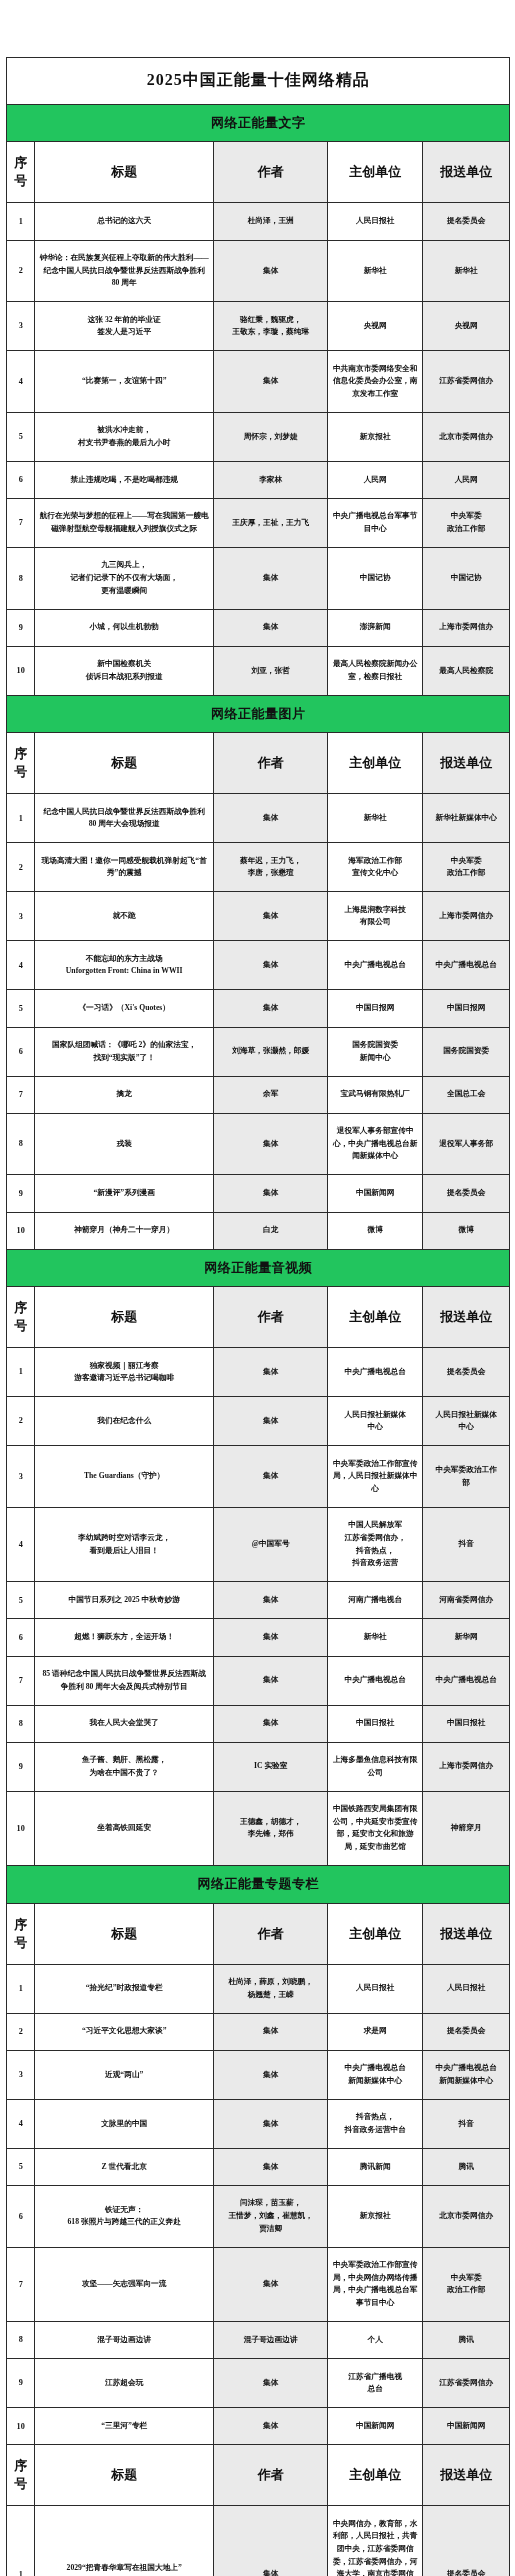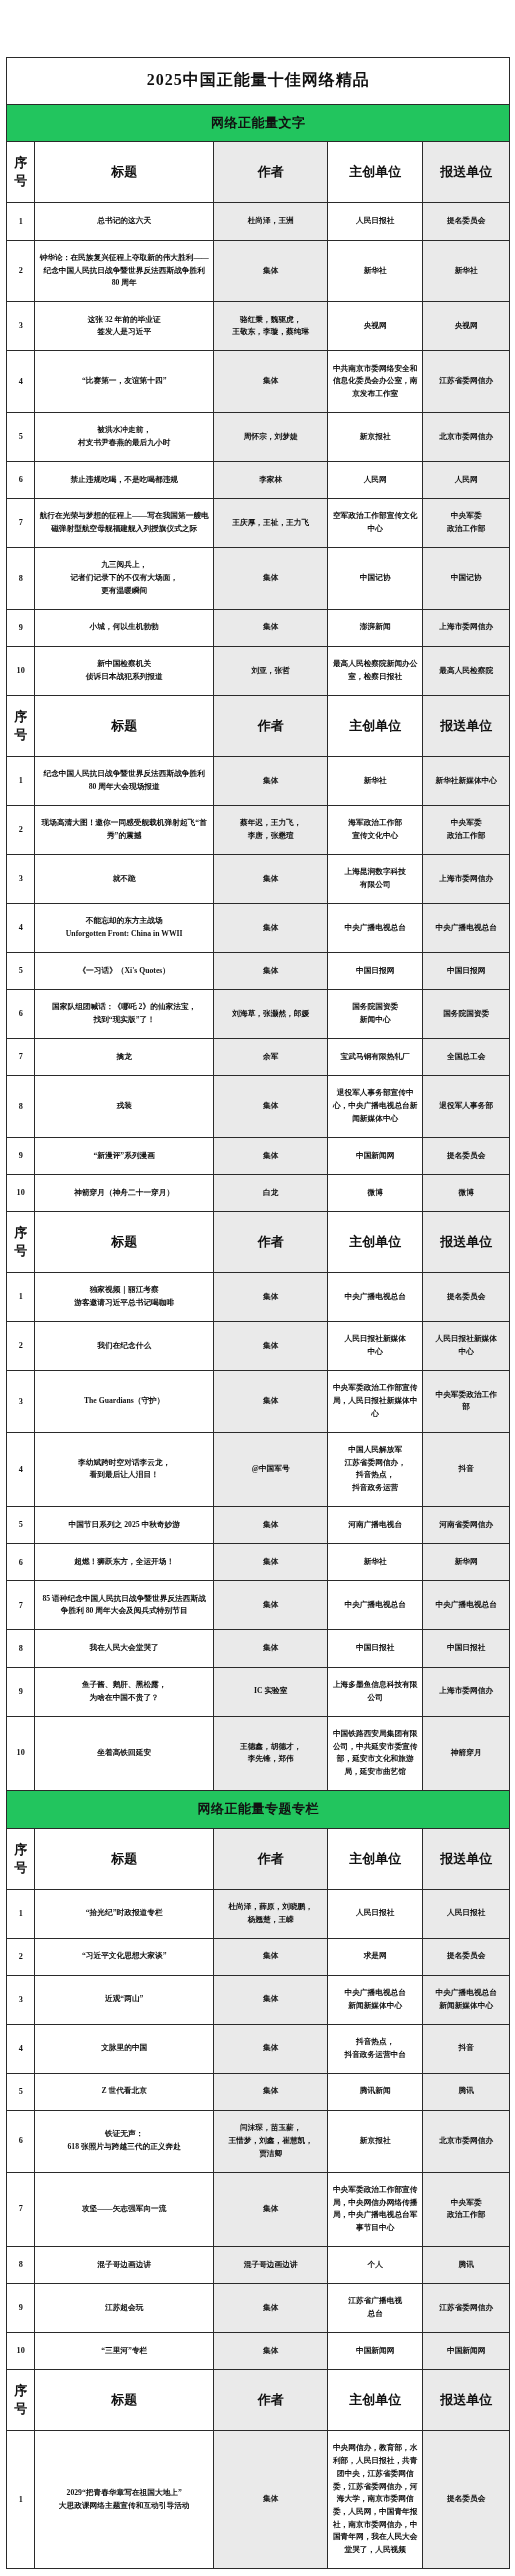--- a/index.html
+++ b/index.html
@@ -127,21 +127,21 @@
           <td class="cell c-no">6</td>
           <td class="cell c-title">禁止违规吃喝，不是吃喝都违规</td>
           <td class="cell c-author stripe">李家林</td>
           <td class="cell c-producer">人民网</td>
           <td class="cell c-submitter stripe">人民网</td>
         </tr>
         <tr>
           <td class="cell c-no">7</td>
           <td class="cell c-title">航行在光荣与梦想的征程上——写在我国第一艘电磁弹射型航空母舰福建舰入列授旗仪式之际</td>
           <td class="cell c-author stripe">王庆厚，王祉，王力飞</td>
-          <td class="cell c-producer">空军政治工作部宣传文化中心</td>
+          <td class="cell c-producer">中央广播电视总台军事节目中心</td>
           <td class="cell c-submitter stripe">中央军委
 政治工作部</td>
         </tr>
         <tr>
           <td class="cell c-no">8</td>
           <td class="cell c-title">九三阅兵上，
 记者们记录下的不仅有大场面，
 更有温暖瞬间</td>
           <td class="cell c-author stripe">集体</td>
           <td class="cell c-producer">中国记协</td>
@@ -154,20 +154,23 @@
           <td class="cell c-producer">澎湃新闻</td>
           <td class="cell c-submitter stripe">上海市委网信办</td>
         </tr>
         <tr>
           <td class="cell c-no">10</td>
           <td class="cell c-title">新中国检察机关
 侦诉日本战犯系列报道</td>
           <td class="cell c-author stripe">刘亚，张哲</td>
           <td class="cell c-producer">最高人民检察院新闻办公室，检察日报社</td>
           <td class="cell c-submitter stripe">最高人民检察院</td>
+        </tr>
+        <tr>
+          <td colspan="5" class="section-bar">网络正能量图片</td>
         </tr>
         <tr>
           <th class="col-h">序号</th>
           <th class="col-h">标题</th>
           <th class="col-h stripe">作者</th>
           <th class="col-h">主创单位</th>
           <th class="col-h stripe">报送单位</th>
         </tr>
         <tr>
           <td class="cell c-no">1</td>
@@ -238,20 +241,23 @@
           <td class="cell c-author stripe">集体</td>
           <td class="cell c-producer">中国新闻网</td>
           <td class="cell c-submitter stripe">提名委员会</td>
         </tr>
         <tr>
           <td class="cell c-no">10</td>
           <td class="cell c-title">神箭穿月（神舟二十一穿月）</td>
           <td class="cell c-author stripe">白龙</td>
           <td class="cell c-producer">微博</td>
           <td class="cell c-submitter stripe">微博</td>
+        </tr>
+        <tr>
+          <td colspan="5" class="section-bar">网络正能量音视频</td>
         </tr>
         <tr>
           <th class="col-h">序号</th>
           <th class="col-h">标题</th>
           <th class="col-h stripe">作者</th>
           <th class="col-h">主创单位</th>
           <th class="col-h stripe">报送单位</th>
         </tr>
         <tr>
           <td class="cell c-no">1</td>

